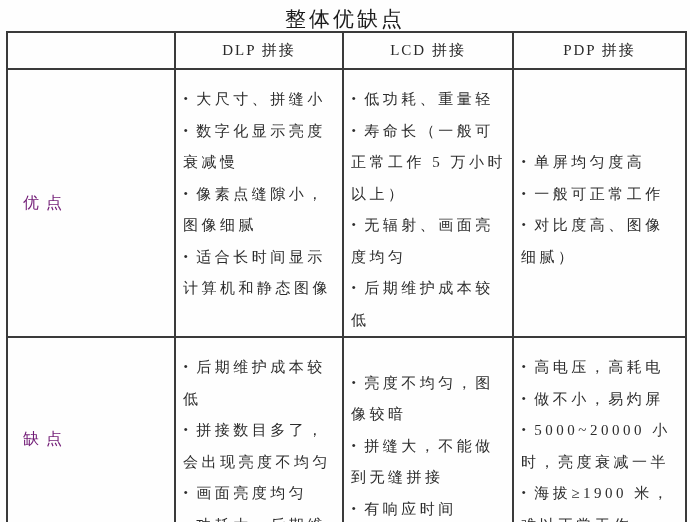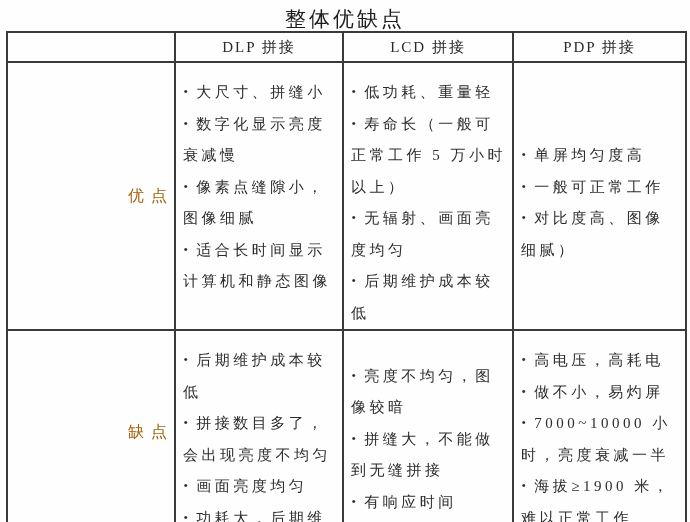--- a/index.html
+++ b/index.html
@@ -33,40 +33,40 @@
     margin-left: 6px;
     width: 679px;
   }
   table.cmp, table.cmp th, table.cmp td {
     border: 2px solid #3a3a3a;
   }
   table.cmp {
     border-bottom-width: 3px;
   }
   th, td {
-    padding: 0;
+    padding: 8px;
     font-weight: normal;
   }
   tr.hdr-row { height: 30px; }
   tr.row-pros { height: 259px; }
   tr.row-cons { height: 188px; }
   th.col-hdr {
     font-size: 15px;
     letter-spacing: 2px;
     text-align: center;
     vertical-align: middle;
     color: #2a2a2a;
   }
   td.row-label {
-    text-align: right;
+    text-align: left;
     vertical-align: middle;
     font-size: 16px;
     letter-spacing: 7px;
     text-indent: 7px;
-    color: #a16207;
+    color: #701a75;
   }
   td.content {
     padding: 14px 5px 0 7px;
     font-size: 15px;
     line-height: 31.5px;
     letter-spacing: 3.5px;
     word-break: break-all;
     overflow: hidden;
     color: #2c2c2c;
   }
@@ -139,20 +139,20 @@
 
       <td class="content middle">
         <div class="item"><span class="bullet">•</span><span>亮度不均匀，图像较暗</span></div>
         <div class="item"><span class="bullet">•</span><span>拼缝大，不能做到无缝拼接</span></div>
         <div class="item"><span class="bullet">•</span><span>有响应时间</span></div>
       </td>
 
       <td class="content top">
         <div class="item"><span class="bullet">•</span><span>高电压，高耗电</span></div>
         <div class="item"><span class="bullet">•</span><span>做不小，易灼屏</span></div>
-        <div class="item"><span class="bullet">•</span><span>7000~10000 小时，亮度衰减一半</span></div>
+        <div class="item"><span class="bullet">•</span><span>5000~20000 小时，亮度衰减一半</span></div>
         <div class="item"><span class="bullet">•</span><span>海拔≥1900 米，难以正常工作</span></div>
       </td>
     </tr>
   </tbody>
     </table>
 
 </div>
 
 </body></html>

